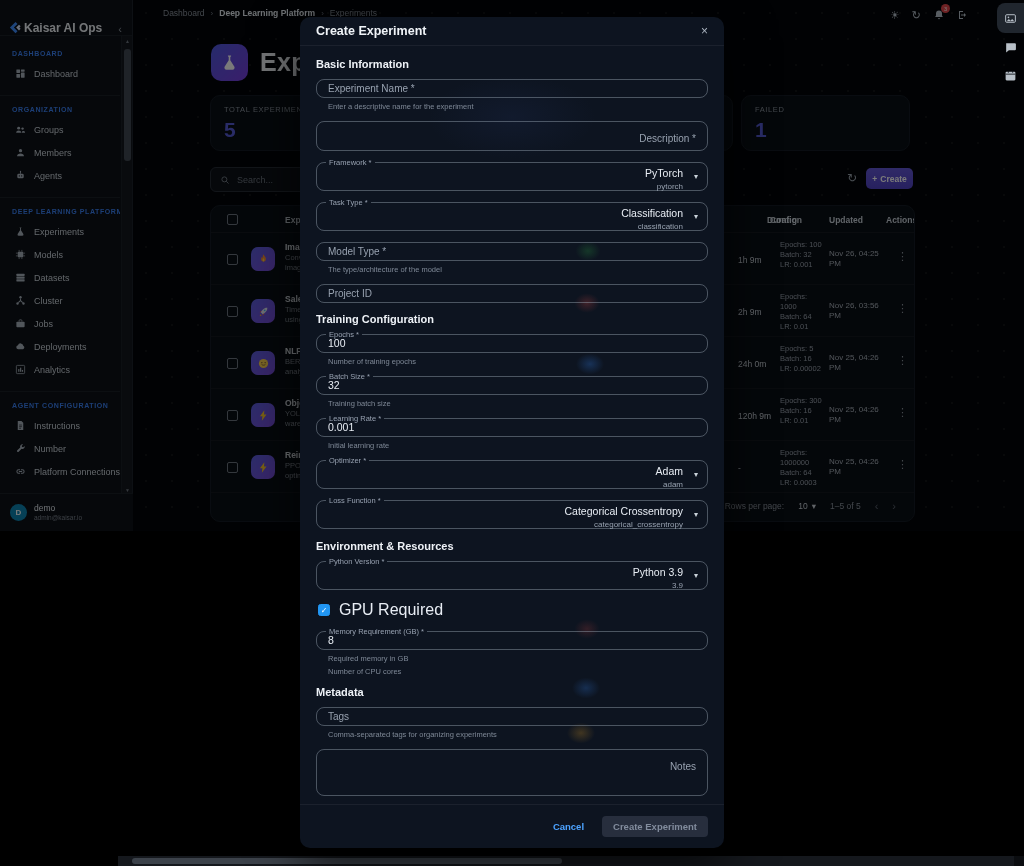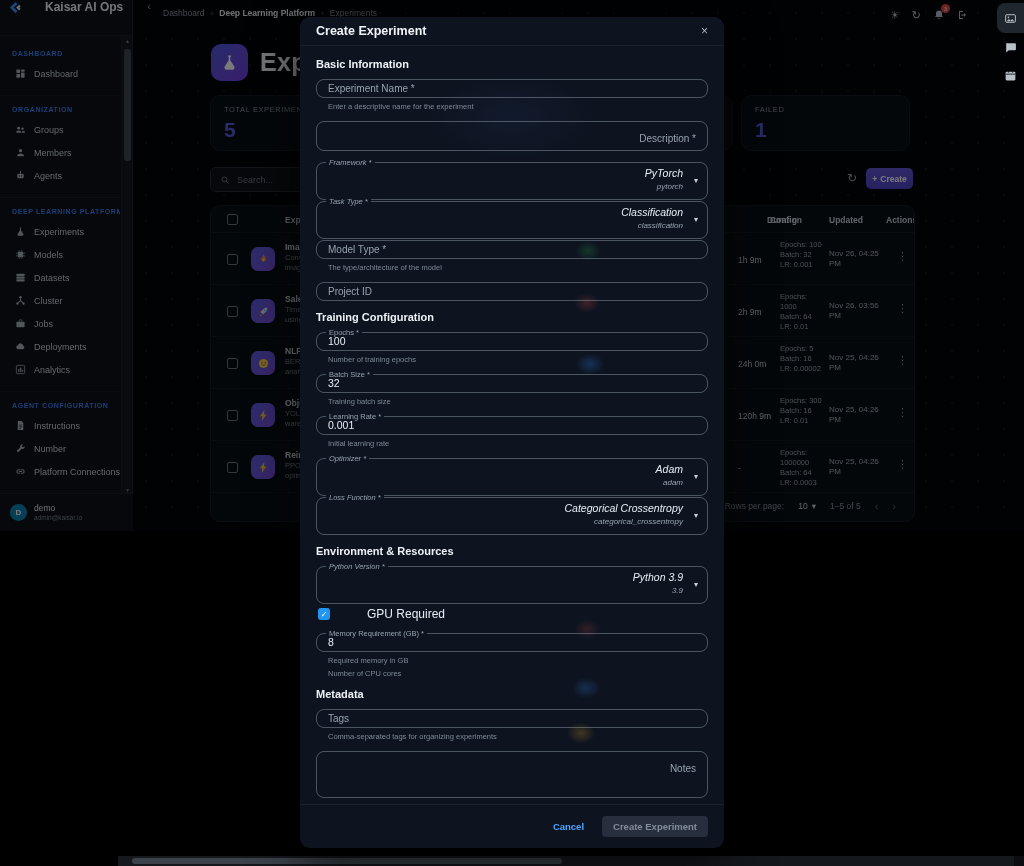--- a/index.html
+++ b/index.html
@@ -9,21 +9,21 @@
   svg{display:block;}
 
   
   #app-bg{position:absolute;left:0;top:0;width:1024px;height:531px;background:#04060a;}
   #main-area{position:absolute;left:133px;top:0;right:0;bottom:0;
     background-image:radial-gradient(rgba(255,255,255,.05) 1px, transparent 1px);
     background-size:26px 26px;}
 
   
   #sidebar{position:absolute;left:0;top:0;width:133px;height:531px;background:#0d1117;border-right:1px solid #1c222b;}
-  .sb-header{height:36px;display:flex;align-items:flex-start;padding:0 8px;gap:22px;border-bottom:1px solid #1b2027;}
+  .sb-header{height:36px;display:flex;align-items:flex-end;padding:0 8px;gap:1px;border-bottom:1px solid #1b2027;}
   .sb-logo{width:15px;height:15px;flex:0 0 auto;}
   .sb-brand{font-size:12px;font-weight:bold;color:#f0f4f8;white-space:nowrap;flex:1;}
   .sb-collapse{color:#8b949e;font-size:11px;padding:0 2px;}
   #sidebar-nav{position:absolute;left:0;top:36px;right:12px;bottom:38px;overflow:hidden;padding-top:4px;}
   .nav-section{padding:4px 0 6px;}
   .nav-section + .nav-section{border-top:1px solid #1b2027;margin-top:4px;}
   .nav-section-title{font-size:7px;font-weight:bold;letter-spacing:.6px;color:#3b82f6;padding:6px 0 5px 12px;white-space:nowrap;}
   .nav-item{display:flex;align-items:center;gap:8px;height:23px;padding-left:15px;cursor:pointer;white-space:nowrap;}
   .nav-icon{width:11px;height:11px;color:#aab4bf;flex:0 0 auto;}
   .nav-icon svg{width:11px;height:11px;}
@@ -122,32 +122,32 @@
   #modal-header{height:29px;display:flex;align-items:center;justify-content:space-between;
                 padding:0 16px;border-bottom:1px solid rgba(255,255,255,.06);flex:0 0 auto;}
   #modal-title{font-size:12.5px;font-weight:bold;color:#f0f4f8;}
   #modal-close{font-size:12px;color:#aab4bf;cursor:pointer;}
   #modal-body{flex:1;padding:6px 16px 0;overflow:hidden;}
   .sec-title{font-size:11px;font-weight:bold;color:#eef2f7;margin:10px 0 9px;}
   .tf{position:relative;border:1px solid rgba(151,163,178,.45);border-radius:8px;background:transparent;text-align:right;}
   .tf-input{height:19px;display:flex;align-items:center;padding:0 11px;margin-bottom:10px;}
   .tf-area{height:30px;padding:6px 11px;margin-bottom:11px;}
   .tf-area-lg{height:47px;padding:6px 11px;margin-bottom:11px;}
-  .tf-select{height:38px;padding:4px 24px 4px 11px;margin-bottom:1px;font-style:italic;}
+  .tf-select{height:29px;padding:4px 24px 4px 11px;margin-bottom:11px;}
   .ph{font-size:10px;color:#98a2b0;}
   .notch{position:absolute;top:-5px;left:9px;font-size:7.5px;color:#97a1b0;background:#0d1420;padding:0 3px;line-height:9px;}
   .val{font-size:10.5px;color:#e8edf4;line-height:13px;}
   .sub{font-size:8px;color:#98a2b0;line-height:11px;margin-top:1px;}
   .caret{position:absolute;right:9px;top:50%;margin-top:-5px;font-size:8px;color:#c9d1d9;}
   .helper{font-size:7.5px;color:#7e8896;margin:-6px 0 10px 12px;}
   .check-row{display:flex;align-items:center;gap:9px;margin:3px 0 12px 2px;}
   .cbx{width:12px;height:12px;border:1.5px solid #8b949e;border-radius:2.5px;display:flex;align-items:center;
        justify-content:center;font-size:8px;color:transparent;}
   .cbx.on{background:#2196f3;border-color:#2196f3;color:#fff;}
-  .check-label{font-size:12px;font-weight:500;color:#e8edf4;margin-left:28px;}
+  .check-label{font-size:16px;font-weight:500;color:#e8edf4;}
   #modal-footer{flex:0 0 auto;height:44px;border-top:1px solid rgba(255,255,255,.06);display:flex;align-items:center;
                 justify-content:flex-end;gap:18px;padding:0 16px;}
   #cancel-btn{font-size:9.5px;font-weight:bold;color:#4da3ff;}
   #submit-btn{font-size:9.5px;font-weight:bold;color:#828c9d;background:#272e3d;border-radius:4px;padding:5px 11px;}
 </style>
 </head>
 <body>
 
 <div id="stage">
 

